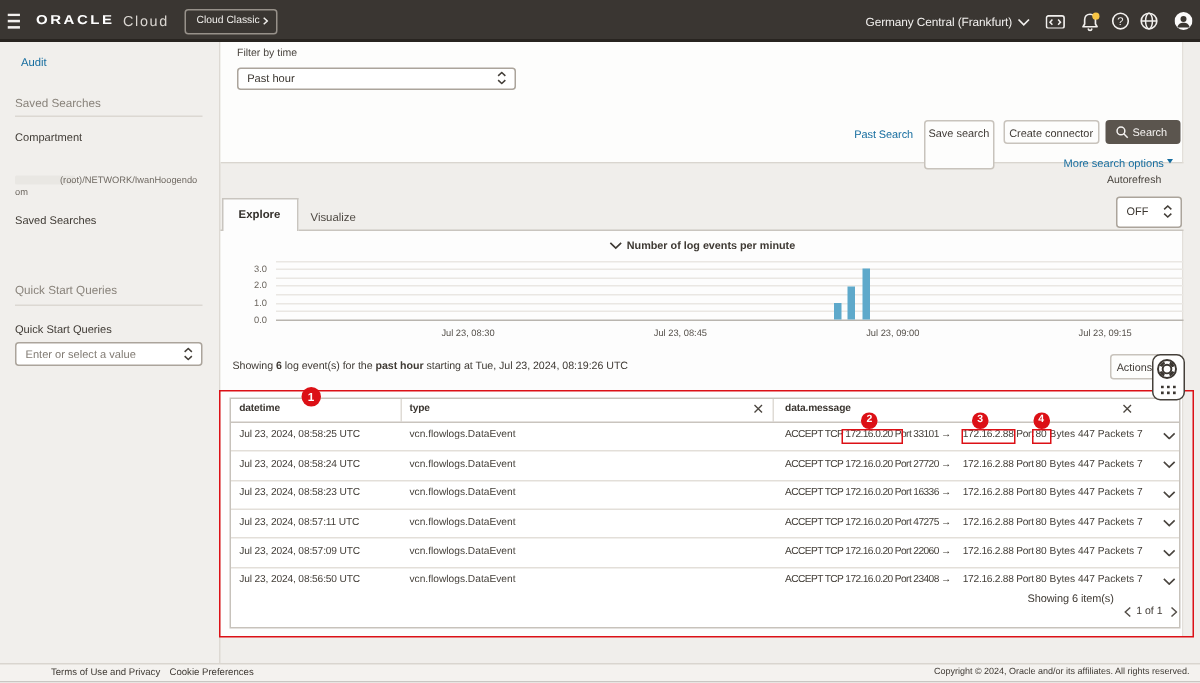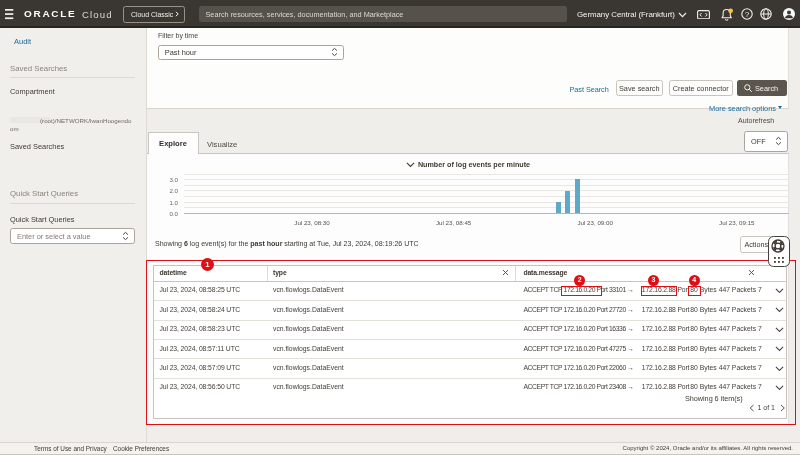--- a/index.html
+++ b/index.html
@@ -22,23 +22,20 @@
       <rect x="0" y="8.4" width="8.3" height="1.7" fill="#f2f0ee"></rect>
 </svg>
 <div class="abs" style="left:24px;top:9.2px;color:#fff;font-size:10px;font-weight:bold;letter-spacing:1.7px;transform:scaleY(0.86);transform-origin:top left;">ORACLE</div>
 <div class="abs" style="left:82px;top:9px;color:#dbd7d2;font-size:9.6px;letter-spacing:1.1px;">Cloud</div>
 <div class="abs" style="left:123px;top:5.5px;width:62px;height:17px;border:1px solid #97918a;border-radius:2.5px;box-sizing:border-box;">
   <span style="position:absolute;left:7px;top:50%;transform:translateY(-50%);color:#f1efec;font-size:6.9px;white-space:nowrap;">Cloud Classic</span>
   <svg style="position:absolute;right:5px;top:50%;transform:translateY(-50%);" width="4" height="6" viewBox="0 0 4 6">
         <path d="M0.8 0.8 L3.2 3 L0.8 5.2" fill="none" stroke="#f1efec" stroke-width="1"></path>
       </svg>
 </div>
-<div class="abs" style="left:199px;top:6px;width:368px;height:16px;background:#56514a;border-radius:2.5px;">
-  <span style="position:absolute;left:6.5px;top:50%;transform:translateY(-50%);color:#dcd9d5;font-size:7.3px;white-space:nowrap;">Search resources, services, documentation, and Marketplace</span>
-</div>
 <div class="abs" style="left:577px;top:10px;color:#f4f2f0;font-size:7.9px;letter-spacing:-0.05px;white-space:nowrap;">Germany Central (Frankfurt)</div>
 <svg class="abs" style="left:678px;top:11.5px;" width="9" height="6" viewBox="0 0 9 6">
       <path d="M1 1 L4.5 4.6 L8 1" fill="none" stroke="#f4f2f0" stroke-width="1.1"></path>
     </svg>
 
 <svg class="abs" style="left:696.5px;top:9.5px;" width="13" height="9.5" viewBox="0 0 13 9.5">
   <rect x="0.6" y="0.6" width="11.8" height="8.3" rx="1.4" fill="none" stroke="#f2f0ee" stroke-width="1.1"></rect>
   <path d="M4.6 3 L3 4.75 L4.6 6.5 M8.4 3 L10 4.75 L8.4 6.5" fill="none" stroke="#f2f0ee" stroke-width="1"></path>
 </svg>
 
@@ -87,21 +84,21 @@
 <div class="abs" style="left:147px;top:28px;width:642px;height:81px;background:#fdfdfc;border-bottom:1px solid #d9d5cf;border-right:1px solid #e3dfda;box-sizing:border-box;"></div>
 <div class="abs" style="left:158px;top:31.5px;font-size:7px;color:#4a453f;">Filter by time</div>
 <div class="sel" style="left:157.8px;top:44.5px;width:186.5px;height:15.3px;">
   <span class="t" style="font-size:7.4px;color:#3a352f;">Past hour</span>
   <svg width="7" height="9" viewBox="0 0 7 9">
         <path d="M1.1 3.1 L3.5 0.8 L5.9 3.1 M1.1 5.9 L3.5 8.2 L5.9 5.9" fill="none" stroke="#433e38" stroke-width="1" stroke-linejoin="miter" stroke-linecap="butt"></path>
       </svg>
 </div>
 <div class="abs blue" style="right:18px;top:59.5px;font-size:7.4px;margin-top:44px;">More search options <span style="display:inline-block;width:0;height:0;border-left:2.8px solid transparent;border-right:2.8px solid transparent;border-top:3.6px solid #166d9f;vertical-align:1.2px;"></span></div>
 <div class="abs blue" style="left:569.5px;top:84.7px;font-size:7.3px;letter-spacing:-0.05px;">Past Search</div>
-<div class="btn" style="left:616px;top:80px;width:46.5px;height:16px;font-size:7.3px;line-height:15px;">Save search</div>
+<div class="btn" style="left:616px;top:80px;width:46.5px;height:33px;font-size:7.3px;line-height:15px;">Save search</div>
 <div class="btn" style="left:669px;top:80px;width:63.5px;height:16px;font-size:7.3px;line-height:15px;">Create connector</div>
 <div class="abs" style="left:737px;top:80px;width:49.5px;height:16px;background:#5b554e;border-radius:2.5px;color:#f5f3f1;font-size:7.3px;">
   <svg style="position:absolute;left:7px;top:4px;" width="8.5" height="8.5" viewBox="0 0 8.5 8.5">
         <circle cx="3.3" cy="3.3" r="2.6" fill="none" stroke="#f5f3f1" stroke-width="1"></circle>
         <line x1="5.2" y1="5.2" x2="7.8" y2="7.8" stroke="#f5f3f1" stroke-width="1"></line>
       </svg>
   <span style="position:absolute;left:18px;top:50%;transform:translateY(-50%);">Search</span>
 </div>
 
 <div class="abs" style="left:738px;top:117px;font-size:7px;color:#4a453f;">Autorefresh</div>

